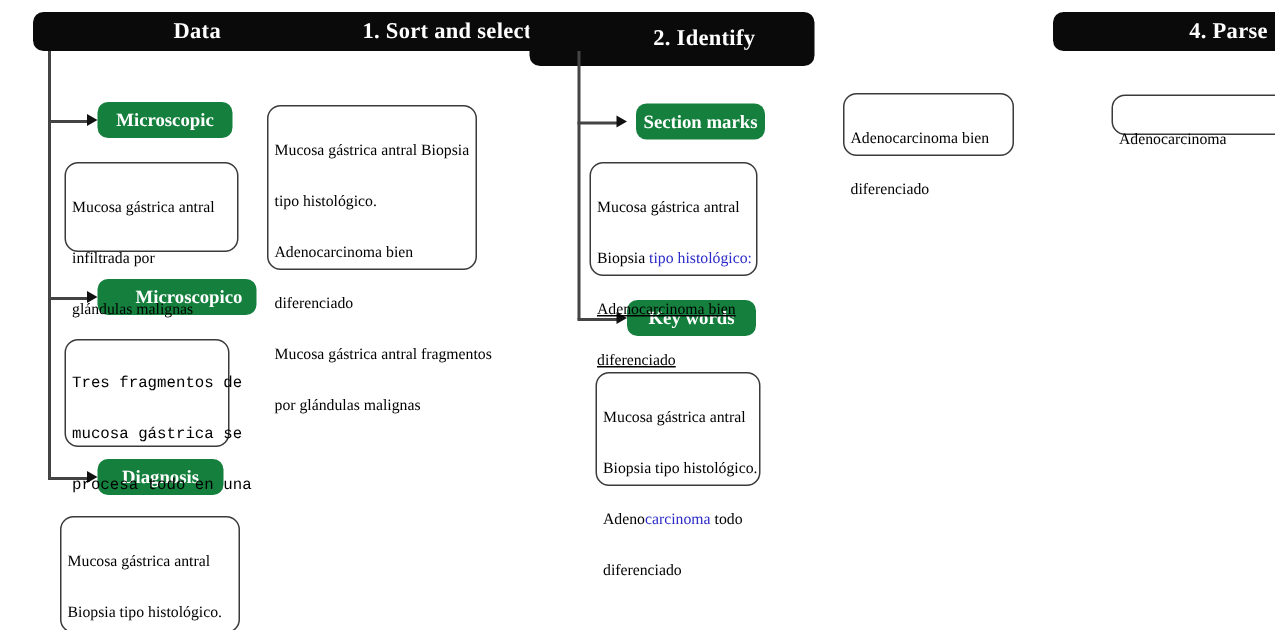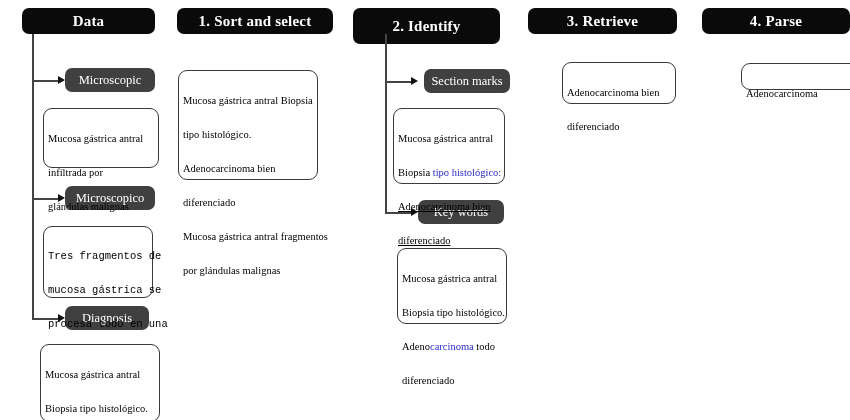--- a/index.html
+++ b/index.html
@@ -25,29 +25,30 @@
     border-radius: 7px;
     color: #ffffff;
     font-weight: bold;
     font-size: 15px;
     letter-spacing: 0.2px;
     display: flex;
     align-items: center;
     justify-content: center;
     text-align: center;
     line-height: 1;
+    padding-left: 43px;
   }
 
   
   .pill {
     position: absolute;
-    background: #404040;
+    background: #15803d;
     border-radius: 7px;
     color: #ffffff;
-    font-weight: normal;
+    font-weight: bold;
     font-size: 12.5px;
     display: flex;
     align-items: center;
     justify-content: center;
     text-align: right;
     line-height: 1;
   }
 
   
   .note {
@@ -91,38 +92,37 @@
 <body>
 
 <div id="canvas">
 
   <div class="stage-header" style="left:22px; top:8px; width:133px; height:26px;">Data</div>
 
   <div class="stage-header" style="left:177px; top:8px; width:156px; height:26px;">1. Sort and select</div>
 
   <div class="stage-header" style="left:353px; top:8px; width:147px; height:36px;">2. Identify</div>
 
-  <div class="stage-header" style="left:528px; top:8px; width:149px; height:26px;">3. Retrieve</div>
 
   <div class="stage-header" style="left:702px; top:8px; width:148px; height:26px;">4. Parse</div>
 
   <div class="vline" style="left:32px; top:34px; height:285px;"></div>
 
   <div class="hline" style="left:32px; top:80px; width:28px;"></div>
   <div class="arrowhead" style="left:58px; top:76px;"></div>
 
   <div class="hline" style="left:32px; top:198px; width:28px;"></div>
   <div class="arrowhead" style="left:58px; top:194px;"></div>
 
   <div class="hline" style="left:32px; top:318px; width:28px;"></div>
   <div class="arrowhead" style="left:58px; top:314px;"></div>
 
   <div class="pill" style="left:65px; top:68px; width:90px; height:24px;">Microscopic</div>
 
-  <div class="pill" style="left:65px; top:186px; width:90px; height:24px;">Microscopico</div>
+  <div class="pill" style="left:65px; top:186px; width:90px; height:24px;padding-left:16px;">Microscopico</div>
 
   <div class="pill" style="left:65px; top:306px; width:84px; height:24px;">Diagnosis</div>
 
   <div class="note" style="left:43px; top:108px; width:116px; height:60px;">
     <span class="ln">Mucosa gástrica antral</span>
     <span class="ln">infiltrada por</span>
     <span class="ln">glándulas malignas</span>
   </div>
 
   <div class="note" style="left:43px; top:226px; width:110px; height:72px;font-family:Liberation Mono, monospace;">

